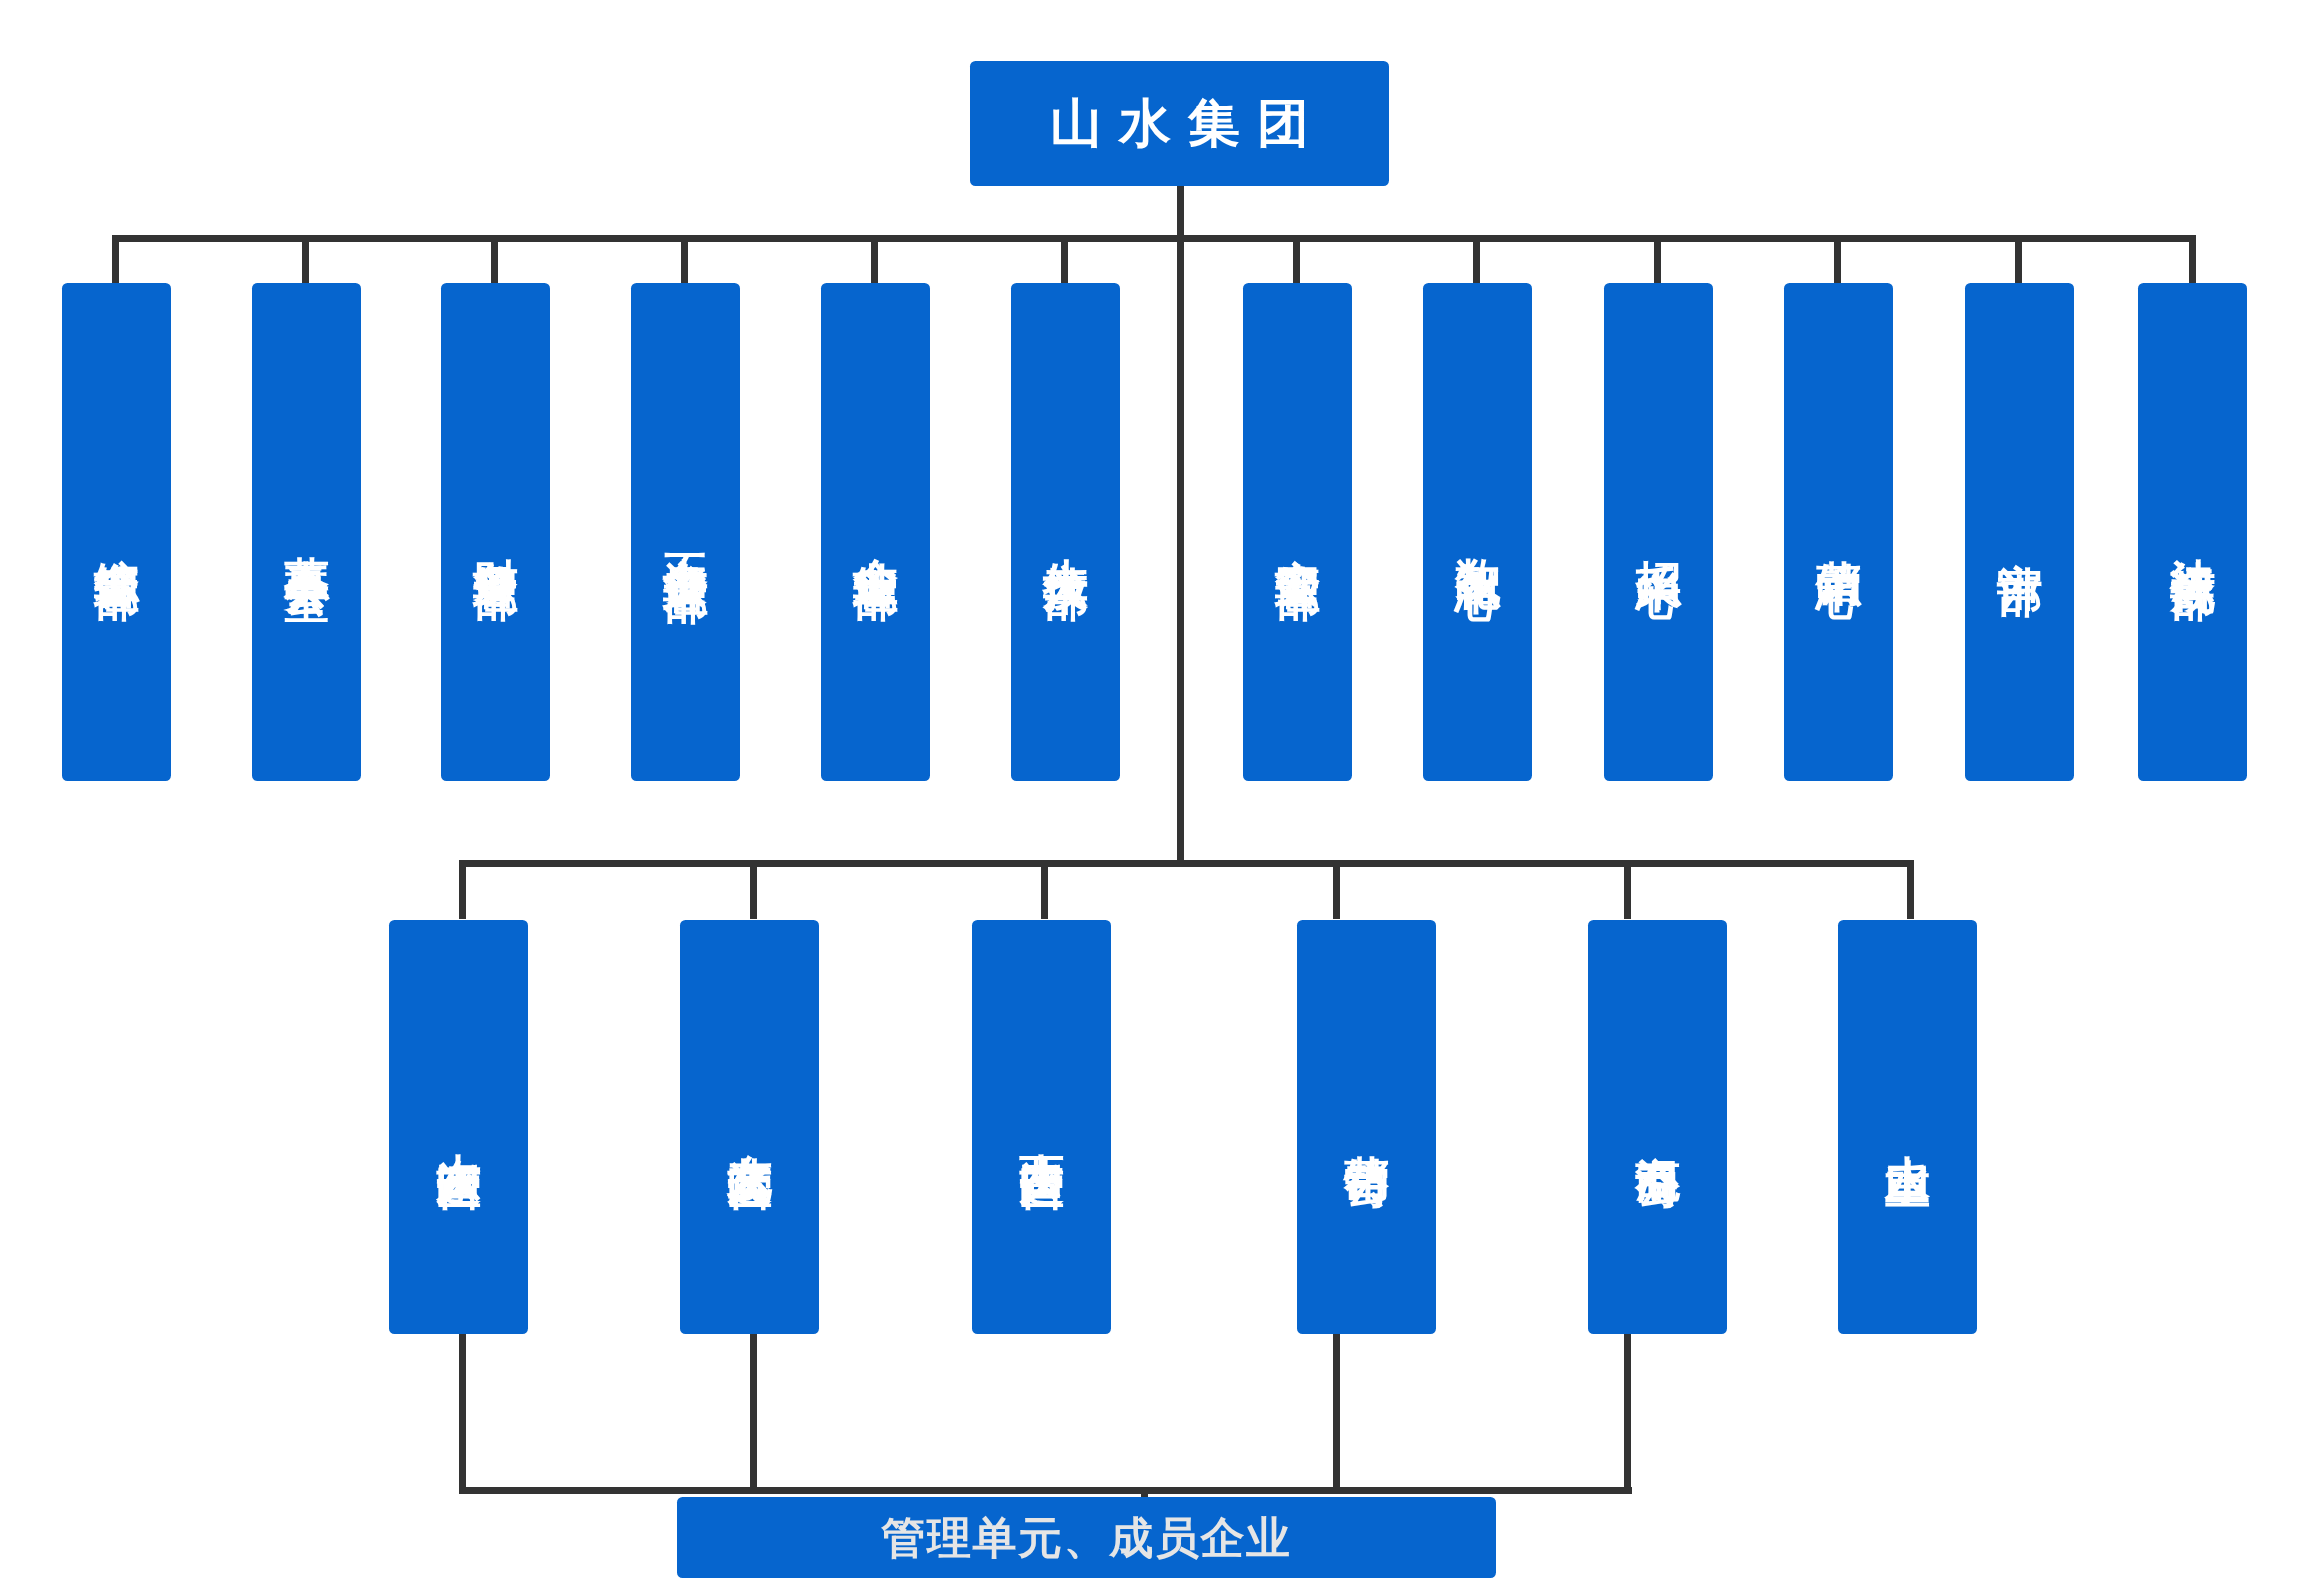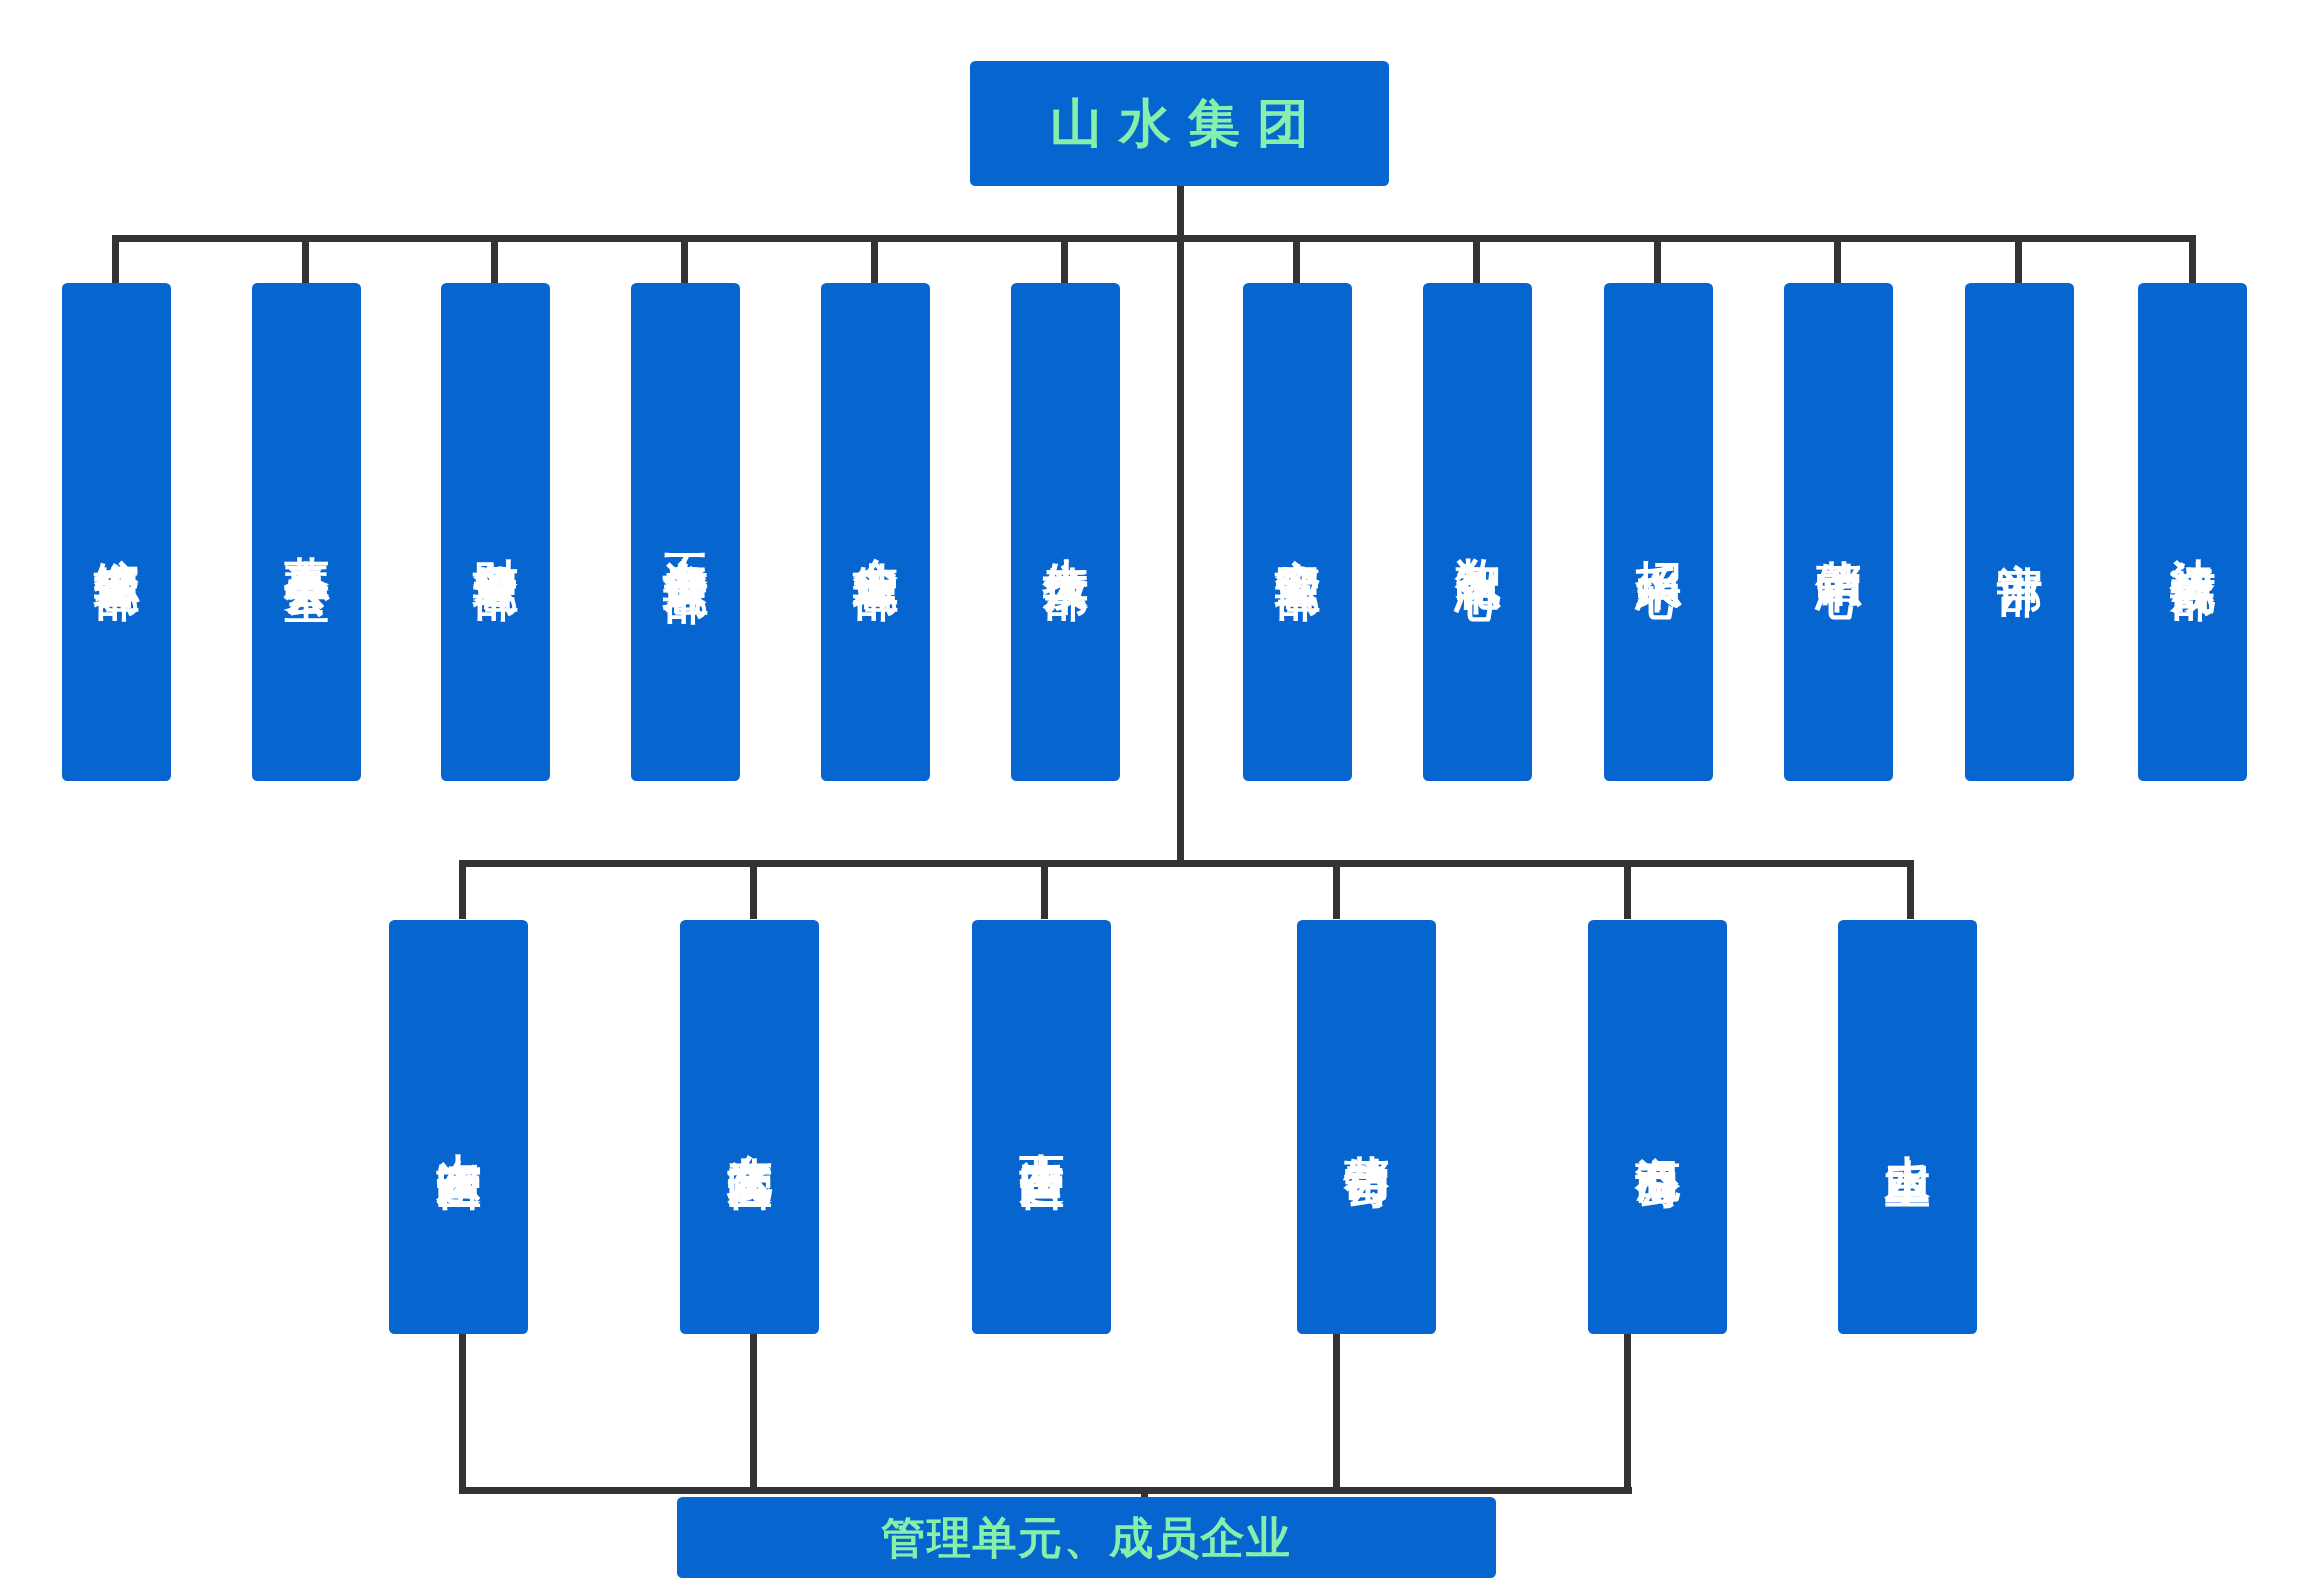--- a/index.html
+++ b/index.html
@@ -61,21 +61,21 @@
     font-size: 44px;
     letter-spacing: 1.6px;
   }
 </style>
 </head>
 <body>
 
 <div id="chart" style="background: rgb(255, 255, 255);">
 
   <div class="node root" style="left: 970px; top: 61px; width: 419px; height: 125px; background: rgb(6, 101, 206);">
-    <span class="node-label" style="color: #86efac;">山水集团</span>
+    <span class="node-label" style="color: #ffffff;">山水集团</span>
   </div>
 
   <div class="line v" style="left: 1177px; top: 186px; height: 681px; background: rgb(51, 51, 51);"></div>
 
   <div class="line h" style="left: 112px; top: 235px; width: 2084px; background: rgb(51, 51, 51);"></div>
 
   <div class="line v" style="left: 112px; top: 235px; height: 48px; background: rgb(51, 51, 51);"></div>
   <div class="line v" style="left: 302px; top: 235px; height: 48px; background: rgb(51, 51, 51);"></div>
   <div class="line v" style="left: 491px; top: 235px; height: 48px; background: rgb(51, 51, 51);"></div>
   <div class="line v" style="left: 681px; top: 235px; height: 48px; background: rgb(51, 51, 51);"></div>
@@ -156,17 +156,17 @@
   <div class="line v" style="left: 459px; top: 1334px; height: 153px; background: rgb(51, 51, 51);"></div>
   <div class="line v" style="left: 750px; top: 1334px; height: 153px; background: rgb(51, 51, 51);"></div>
   <div class="line v" style="left: 1333px; top: 1334px; height: 153px; background: rgb(51, 51, 51);"></div>
   <div class="line v" style="left: 1624px; top: 1334px; height: 153px; background: rgb(51, 51, 51);"></div>
 
   <div class="line h" style="left: 459px; top: 1487px; width: 1173px; background: rgb(51, 51, 51);"></div>
 
   <div class="line v" style="left: 1141px; top: 1487px; height: 67px; background: rgb(51, 51, 51);"></div>
 
   <div class="node footer-node" style="left: 677px; top: 1497px; width: 819px; height: 81px; background: rgb(6, 101, 206);">
-    <span class="node-label" style="color: #86efac;">管理单元、成员企业</span>
+    <span class="node-label" style="color: #e5e5e5;">管理单元、成员企业</span>
   </div>
 
 </div>
 
 
 </body></html>

